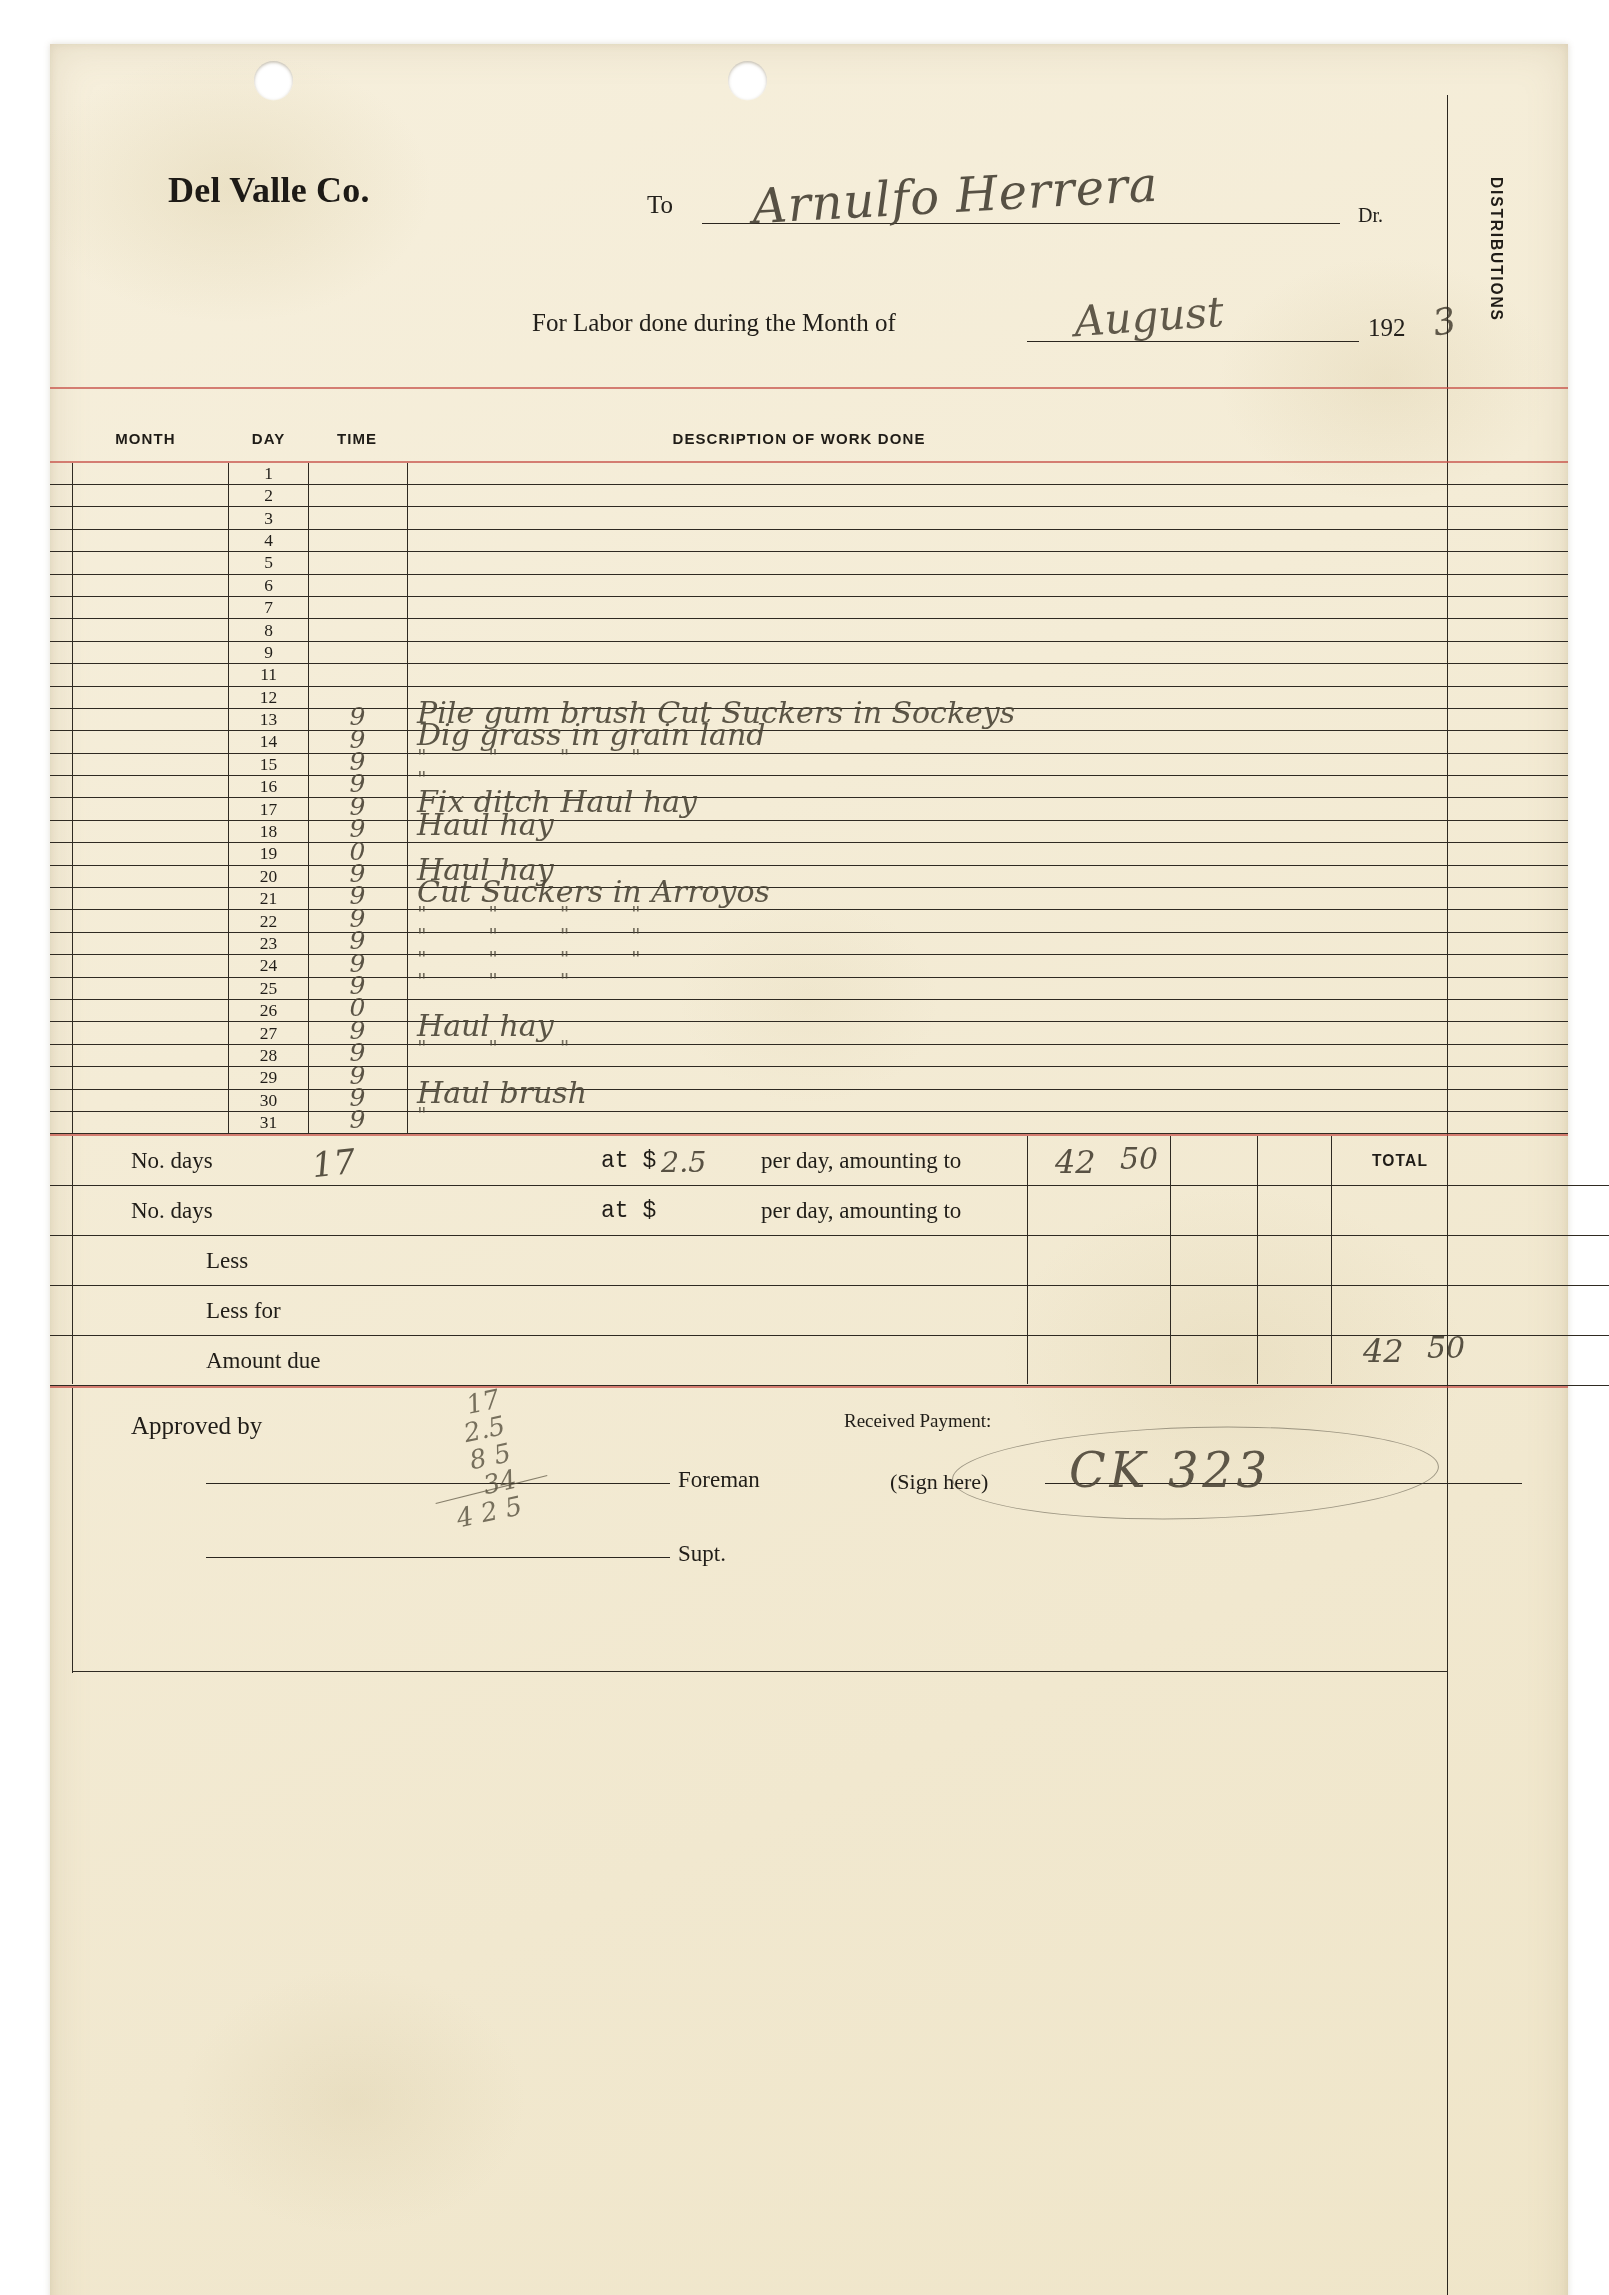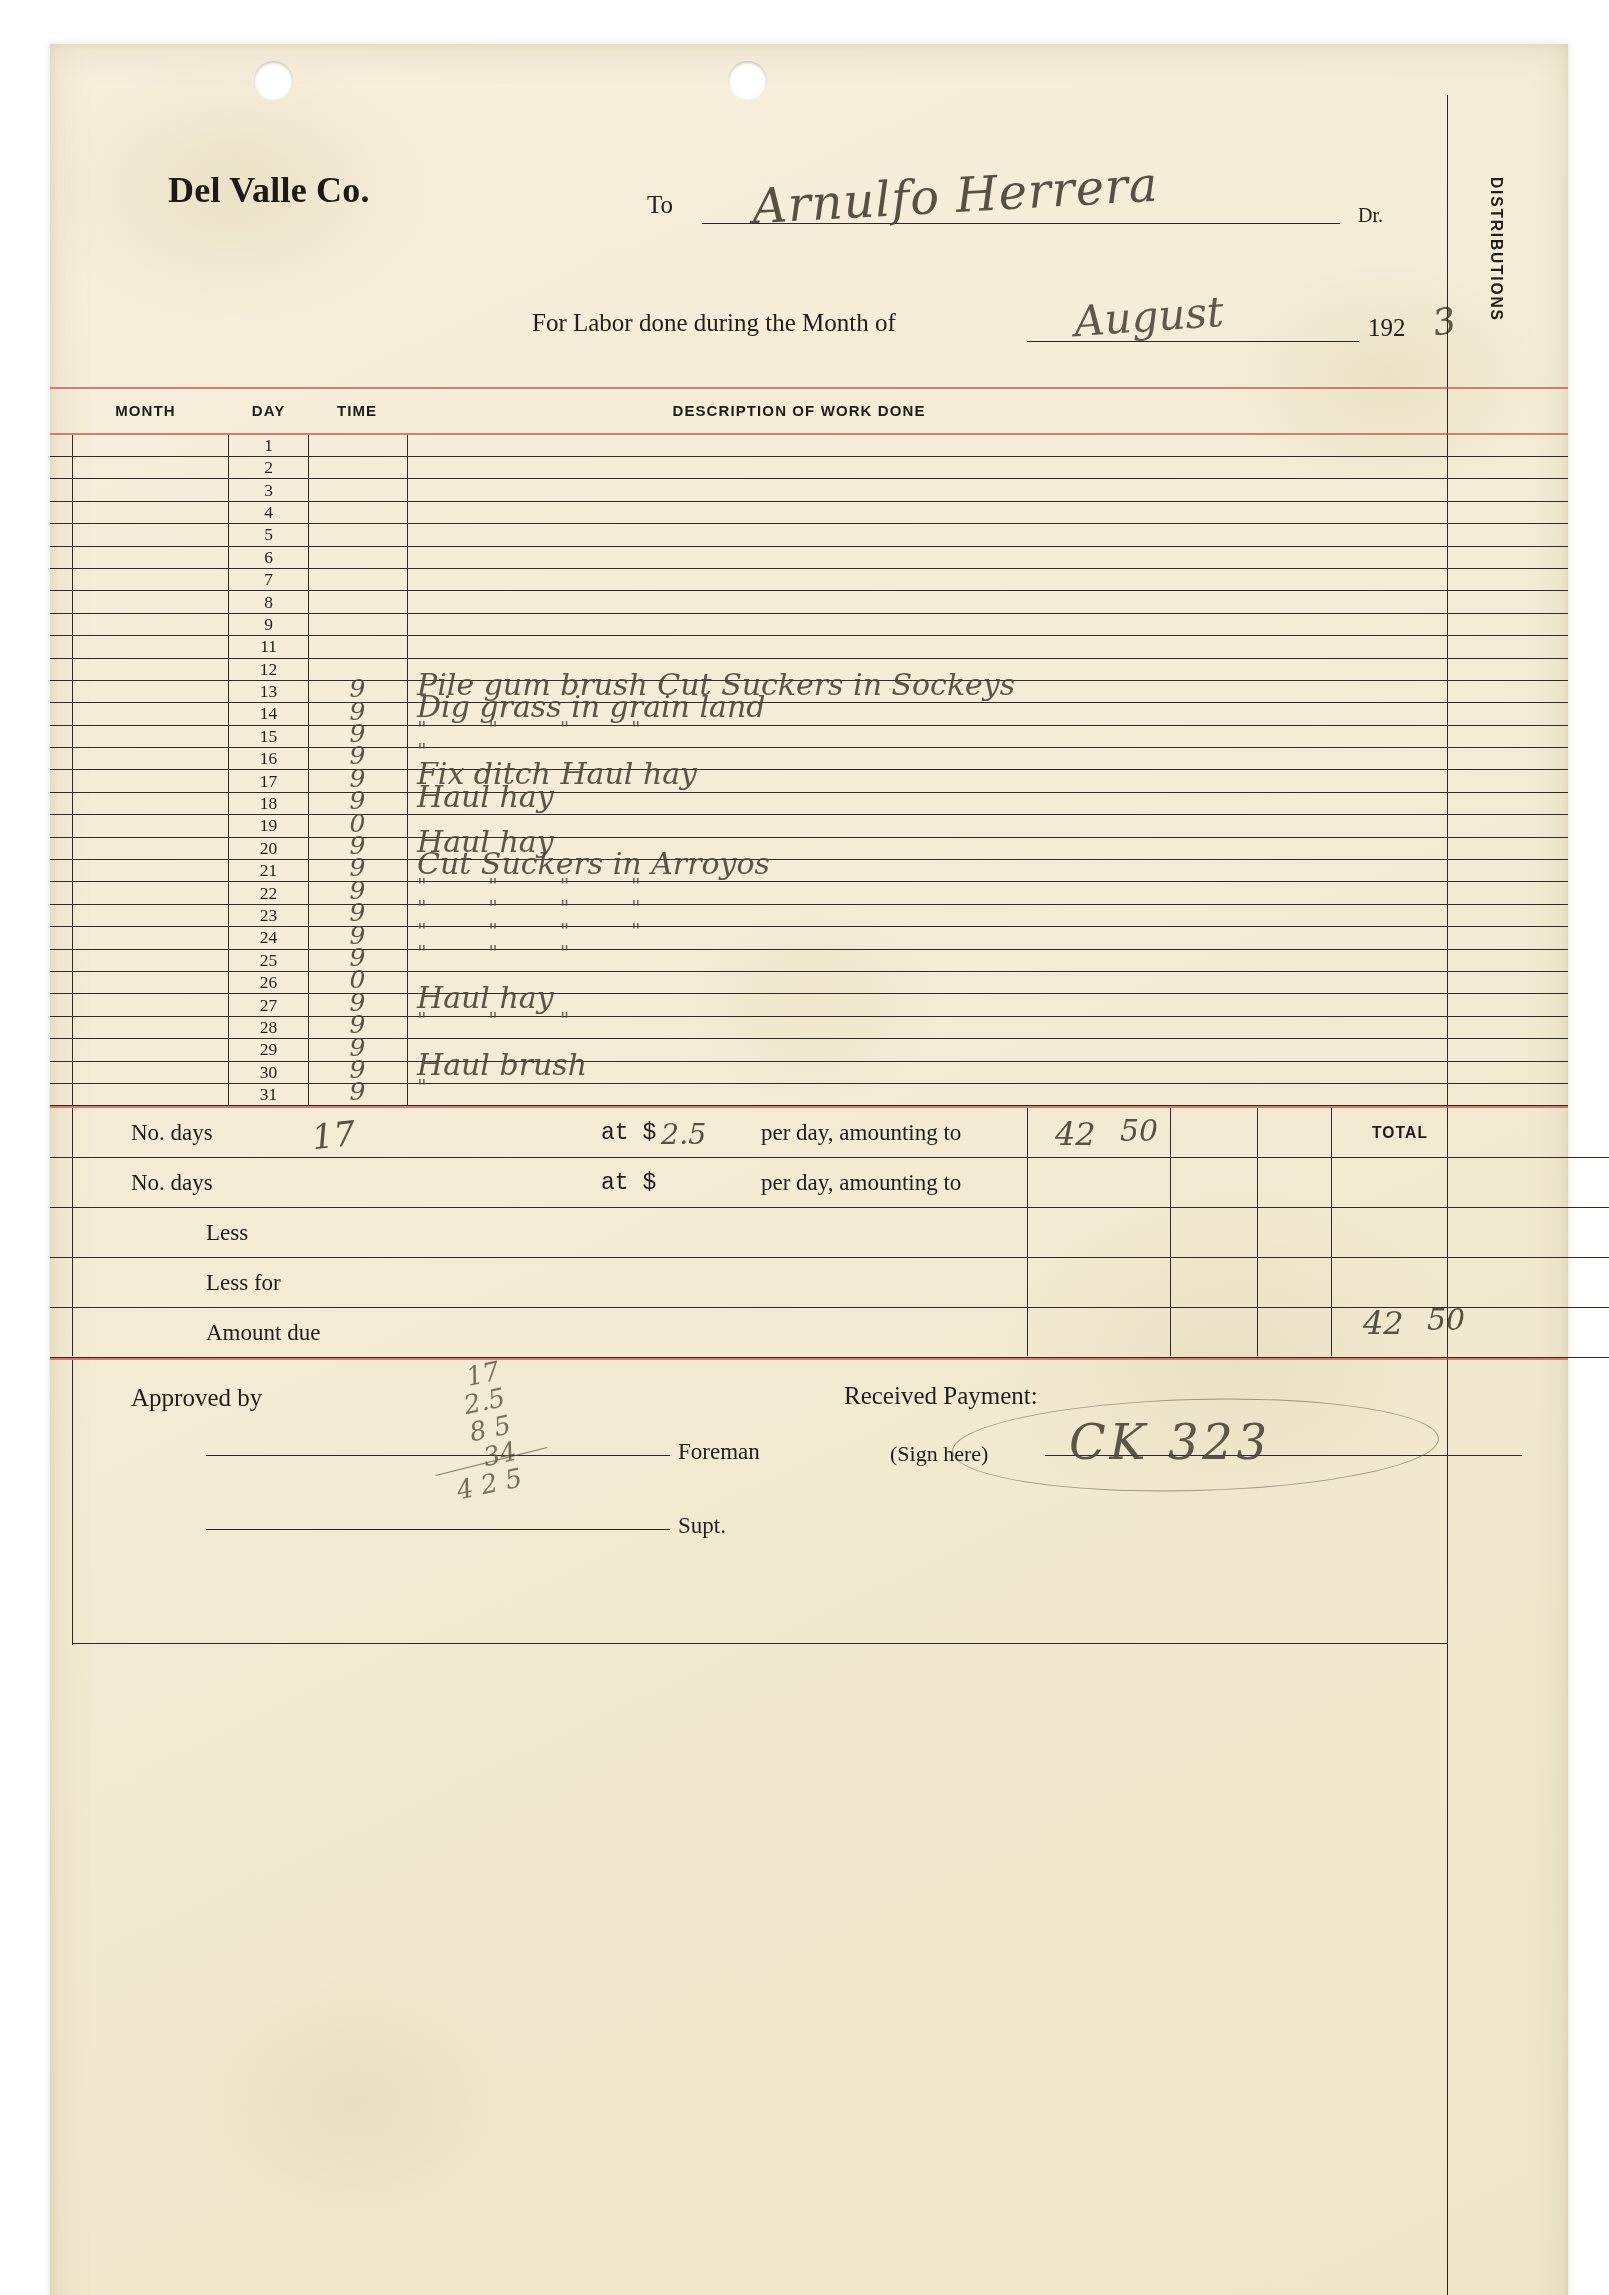--- a/index.html
+++ b/index.html
@@ -103,21 +103,21 @@
     writing-mode: vertical-rl; text-orientation: mixed;
   }
 
   
   .tbl {
     position:absolute; left:0; top:343px; width:1518px;
   }
   .rule-red { height:1.8px; background:#c8524a; opacity:.72; }
 
   .hdr-row {
-    position:relative; height:44px;
+    position:relative; height:44px;margin-top:28px;
   }
   .hdr-row .cell {
     position:absolute; top:0; height:44px;
     font-family:"Liberation Sans", sans-serif;
     font-size:15px; letter-spacing:1.1px; font-weight:700; color:#1f1c17;
     display:flex; align-items:center; justify-content:center;
   }
   .c-month { left:22px;  width:147px; }
   .c-day   { left:180px; width:77px; }
   .c-time  { left:260px; width:94px; }
@@ -186,21 +186,21 @@
 
   
   .tv { position:absolute; width:0.9px; background:#2f2a22; }
 
   
   .footer { position:absolute; left:0; width:1518px; }
   .approved {
     position:absolute; left:81px; top:24px; font-size:25px; color:#201d18;
   }
   .recv {
-    position:absolute; left:794px; top:22px; font-size:25px; color:#201d18;
+    position:absolute; left:794px; top:22px; font-size:19px; color:#201d18;
   }
   .sign-label {
     position:absolute; left:840px; top:81px; font-size:22px; color:#201d18;
   }
   .line-foreman { position:absolute; left:156px; top:95px; width:464px; height:1.4px; background:#2b261f; }
   .line-supt    { position:absolute; left:156px; top:169px; width:464px; height:1.4px; background:#2b261f; }
   .lbl-foreman  { position:absolute; left:628px; top:79px; font-size:23px; color:#201d18; }
   .lbl-supt     { position:absolute; left:628px; top:153px; font-size:23px; color:#201d18; }
   .line-sign    { position:absolute; left:995px; top:95px; width:477px; height:1.4px; background:#2b261f; }
 

